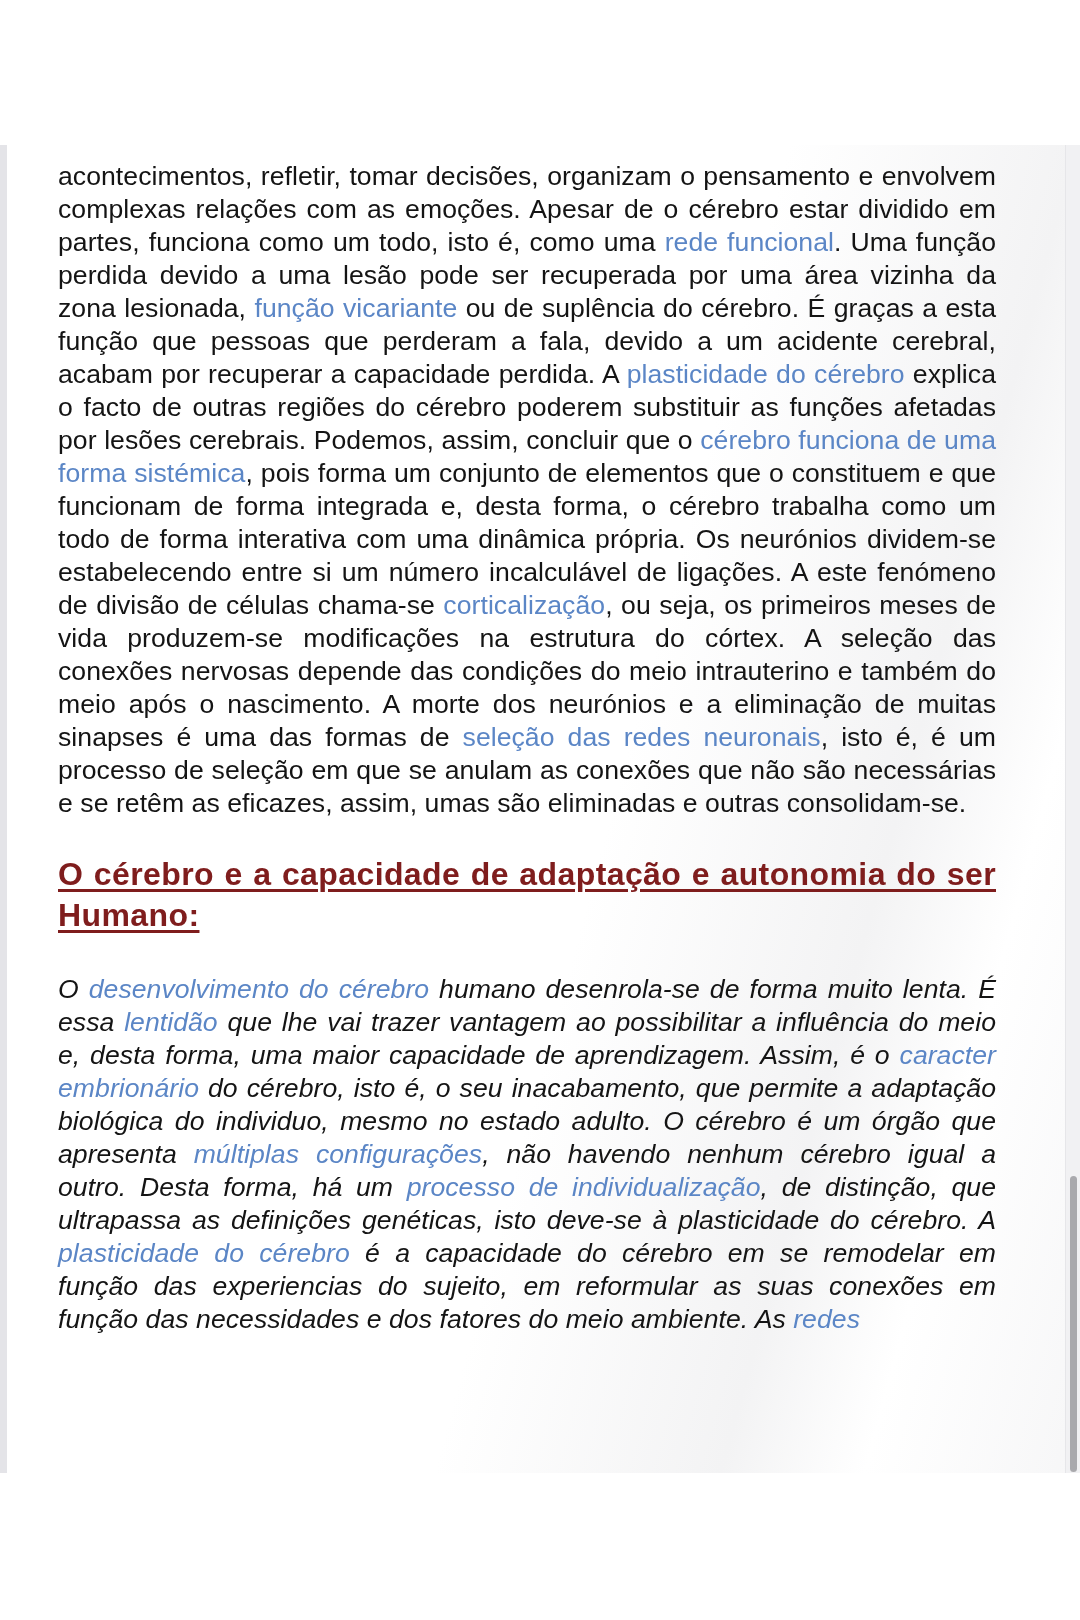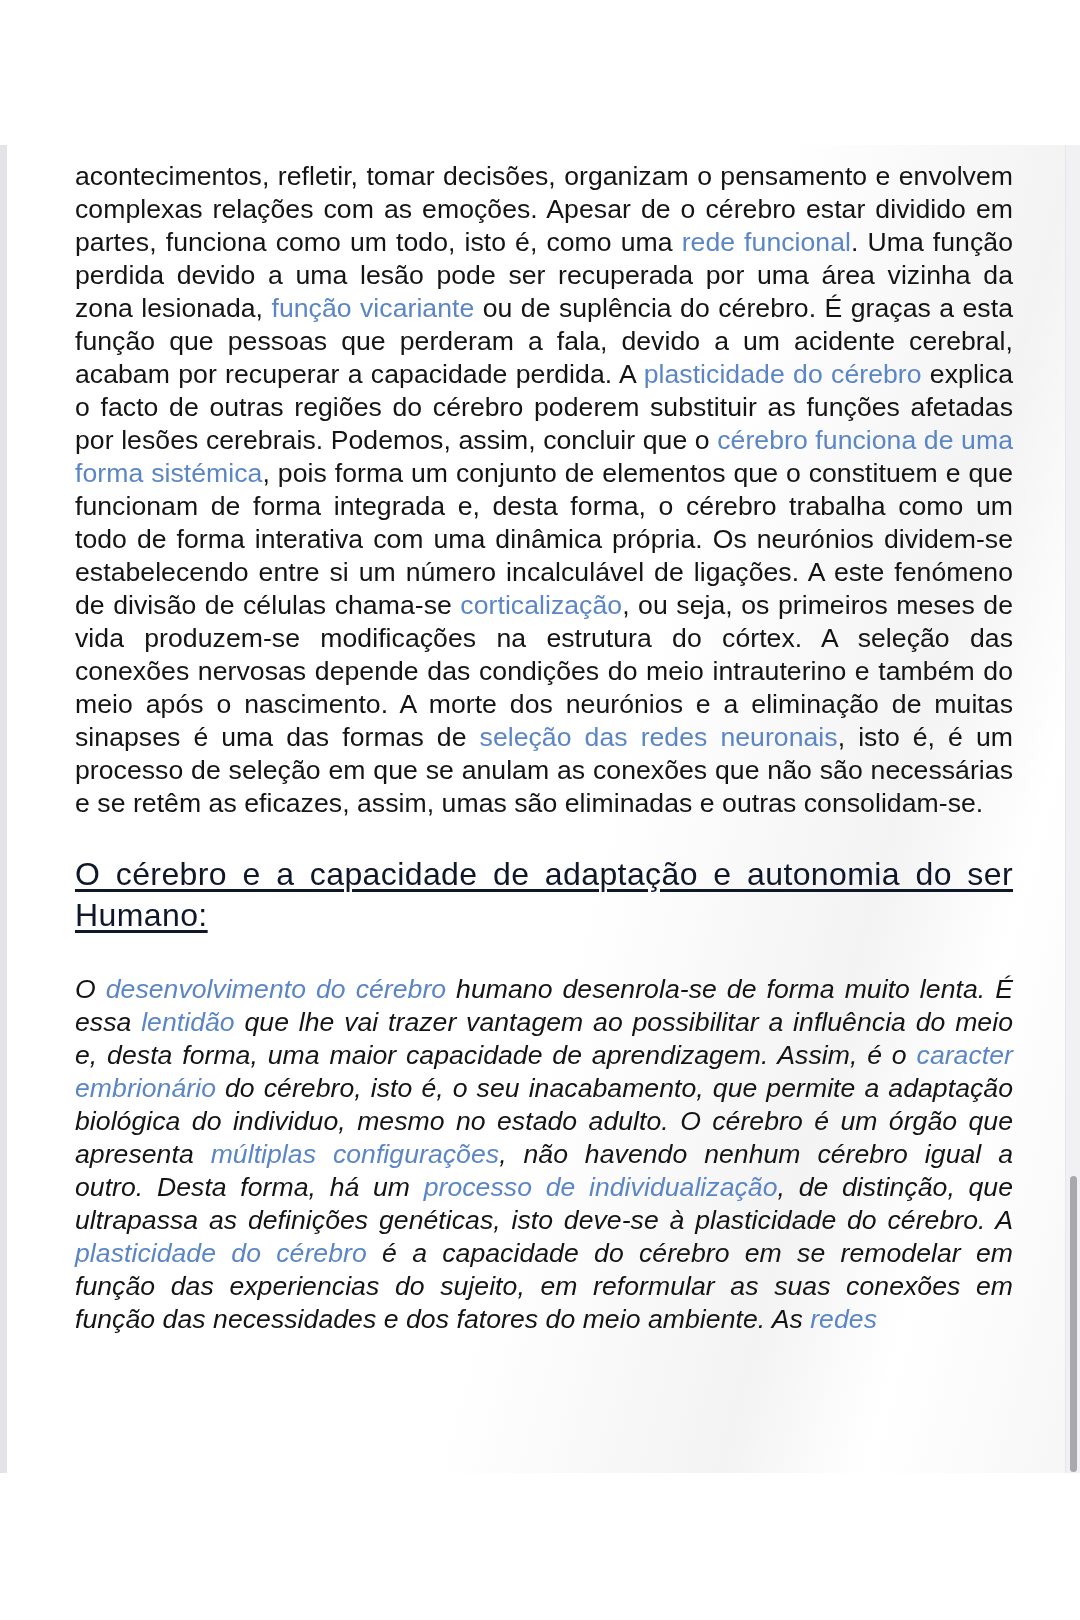--- a/index.html
+++ b/index.html
@@ -4,28 +4,28 @@
 <style>
   html, body { margin:0; padding:0; background:#ffffff; }
   body { width:1080px; height:1620px; position:relative; overflow:hidden; font-family:"Liberation Sans", sans-serif; }
   .page {
     position:absolute; left:0; top:145px; width:1080px; height:1328px;
     background:linear-gradient(105deg, #ffffff 0%, #ffffff 55%, #f3f3f4 75%, #ffffff 85%, #f6f6f7 100%);
   }
   .left-edge { position:absolute; left:0; top:145px; width:7px; height:1328px; background:#e4e4e8; }
   .right-edge { position:absolute; right:0; top:145px; width:14px; height:1328px; background:#f1f1f3; border-left:1px solid #e6e6e9; }
   .scroll-thumb { position:absolute; right:3px; top:1176px; width:7px; height:296px; background:#a9a9ad; border-radius:4px; }
-  .content { position:absolute; left:75px; top:160px; width:938px; }
+  .content { position:absolute; left:58px; top:160px; width:938px; }
   p.para {
     margin:0; font-size:26.6px; line-height:33px; color:#141414; text-align:justify;
     text-align-last:left; letter-spacing:0.05px;
   }
   .seg-link { color:#5b86c6; cursor:pointer; }
   h2.section-title {
-    margin:34px 0 0 0; font-size:32px; line-height:41px; font-weight:normal; color:#0f172a;
+    margin:34px 0 0 0; font-size:32px; line-height:41px; font-weight:bold; color:#7f1d1d;
     text-decoration:underline; text-decoration-thickness:3px; text-underline-offset:4px;
     text-align:justify; text-align-last:left; letter-spacing:0.4px;
   }
   p.para.second { margin-top:37px;font-style:italic; }
 </style>
 </head>
 <body>
 
 <div class="page"></div>
 <div class="left-edge"></div>

